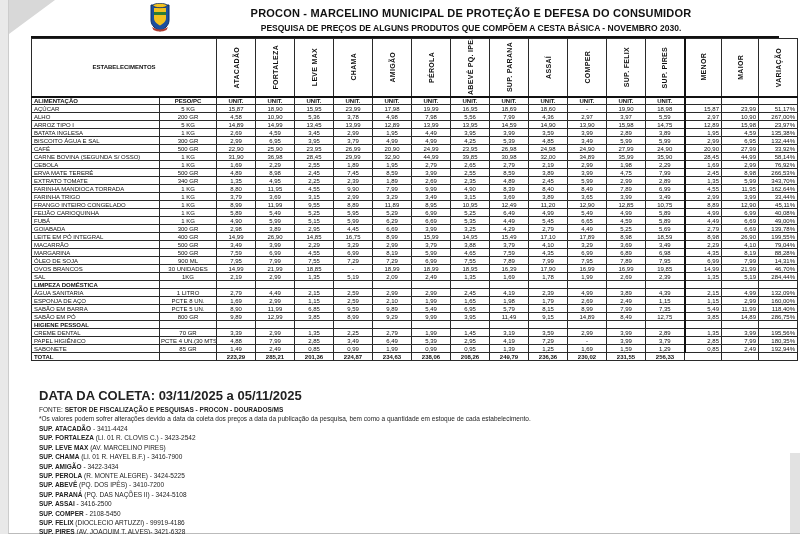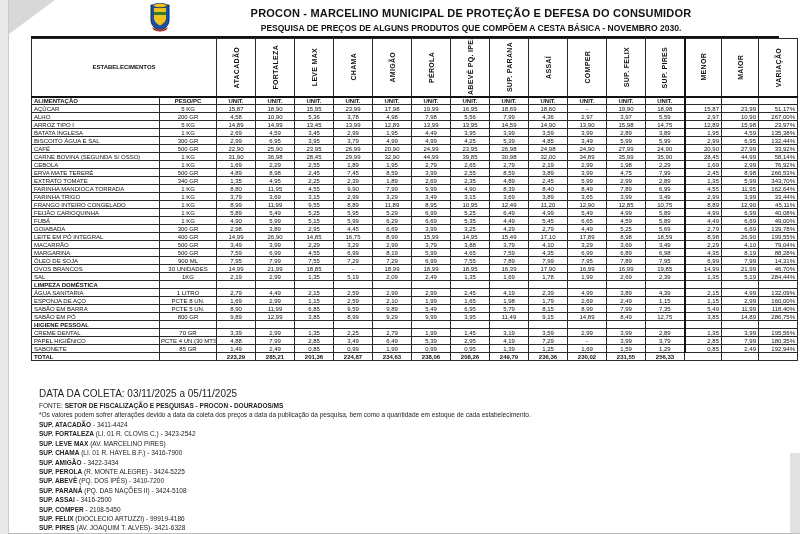--- a/index.html
+++ b/index.html
@@ -25,21 +25,21 @@
   .peso { text-align:center; }
   .val { text-align:center; }
   .sum { text-align:right; padding-right:2px !important; }
   .unit-lbl { text-align:center; font-weight:bold; }
   .thickL { border-left:2px solid #111 !important; }
   .total-row td { font-weight:bold; font-size:6.5px; border-top:2px solid #111; border-left:none; border-right:none; border-bottom:none; text-align:center; }
   .total-row td.product { text-align:left; font-size:8px; }
 
   
   #footer { position:absolute; left:30px; top:388px; width:740px; color:#222; }
-  .f-line1 { font-size:10px; font-weight:normal; margin-bottom:3px; }
+  .f-line1 { font-size:13px; font-weight:bold; margin-bottom:3px; }
   .f-line2 { font-size:6.5px; margin-bottom:2px; }
   .f-line2 b { font-weight:bold; }
   .f-note { font-size:6.5px; margin-bottom:2px; }
   .f-store { font-size:6.5px; line-height:9.4px; }
   .f-store b { font-weight:bold; }
 </style>
 </head>
 <body>
 
 <div id="sheet">

